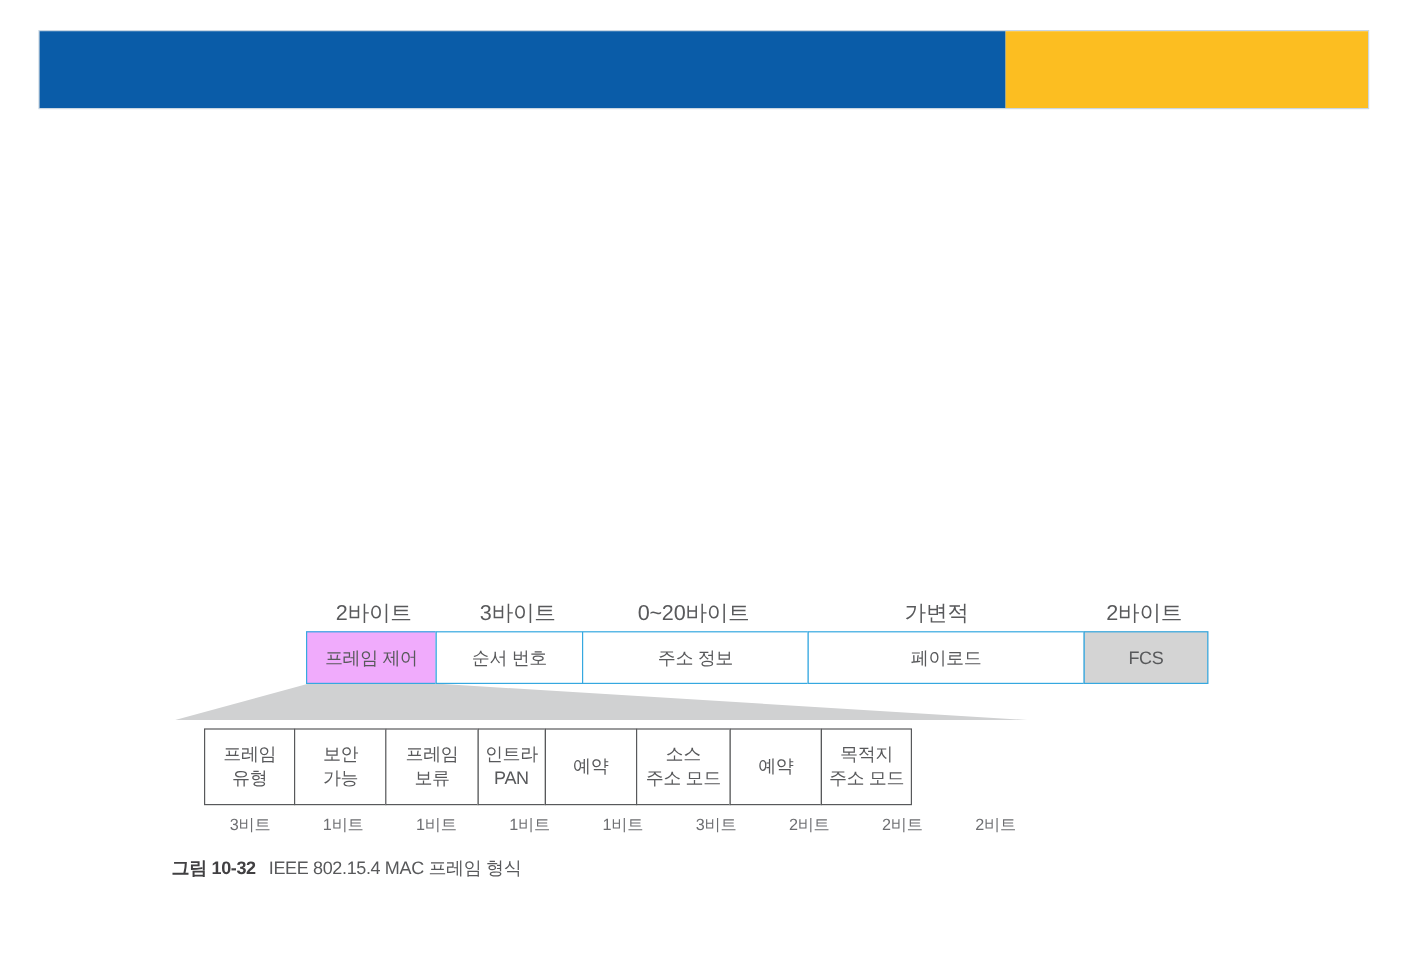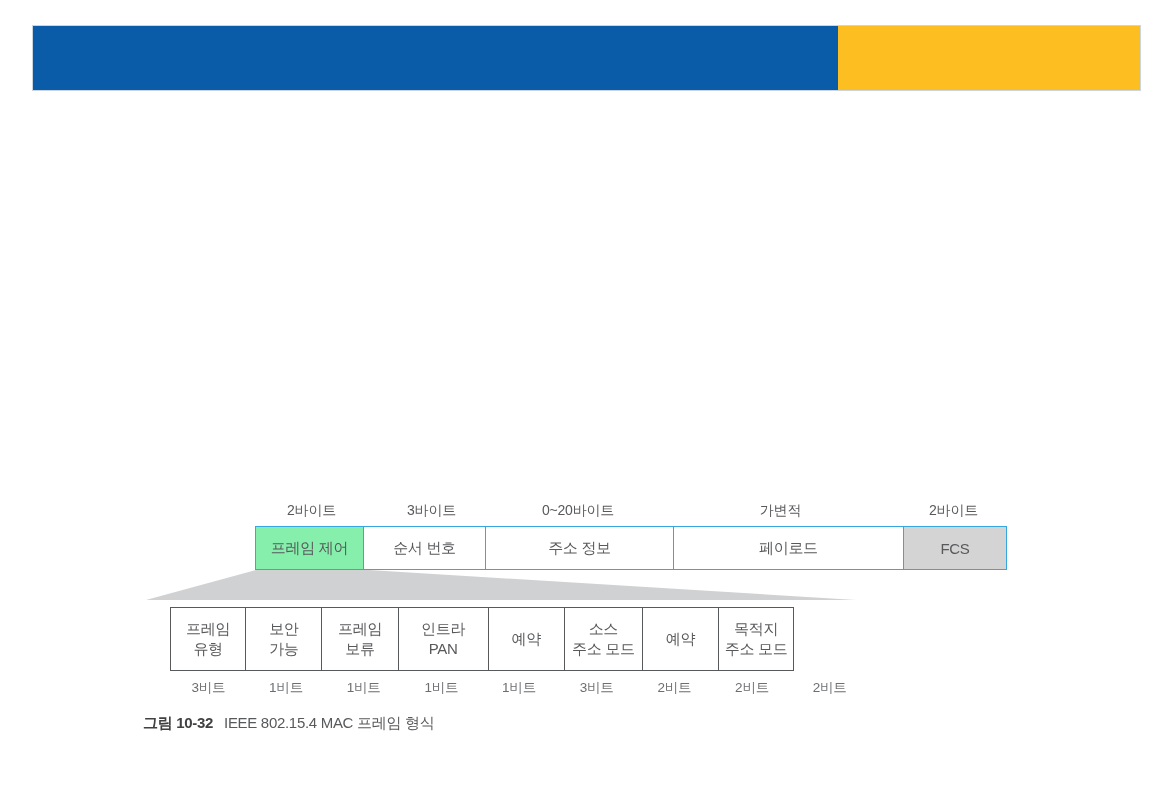--- a/index.html
+++ b/index.html
@@ -51,21 +51,21 @@
     left: 255px;
     top: 500px;
     width: 752px;
     height: 22px;
     display: flex;
   }
   #mac-frame-sizes .size-cell {
     display: flex;
     align-items: center;
     justify-content: center;
-    font-size: 14px;
+    font-size: 18px;
     color: #58595b;
     letter-spacing: -0.2px;
   }
 
   #mac-frame-row {
     position: absolute;
     left: 255px;
     top: 526px;
     width: 752px;
     height: 44px;
@@ -78,21 +78,21 @@
     justify-content: center;
     box-sizing: border-box;
     border: 1px solid #35a8e0;
     margin-left: -1px;
     background: #ffffff;
     font-size: 15px;
     color: #58595b;
     letter-spacing: -0.3px;
   }
   #mac-frame-row .frame-cell:first-child { margin-left: 0; }
-  #mac-frame-row .frame-cell.highlight { background: #86efac; }
+  #mac-frame-row .frame-cell.highlight { background: #f0abfc; }
   #mac-frame-row .frame-cell.shaded    { background: #d4d4d4; }
 
   
   #expand-connector {
     position: absolute;
     left: 146px;
     top: 570px;
     width: 710px;
     height: 38px;
   }
@@ -199,21 +199,21 @@
         <span>유형</span>
       </div>
       <div class="fc-cell" style="width: 77.2222px;">
         <span>보안</span>
         <span>가능</span>
       </div>
       <div class="fc-cell" style="width: 77.2222px;">
         <span>프레임</span>
         <span>보류</span>
       </div>
-      <div class="fc-cell" style="width: 91px;">
+      <div class="fc-cell" style="width: 57px;">
         <span>인트라</span>
         <span>PAN</span>
       </div>
       <div class="fc-cell" style="width: 77.2222px;">
         <span>예약</span>
       </div>
       <div class="fc-cell" style="width: 79px;">
         <span>소스</span>
         <span>주소 모드</span>
       </div>

